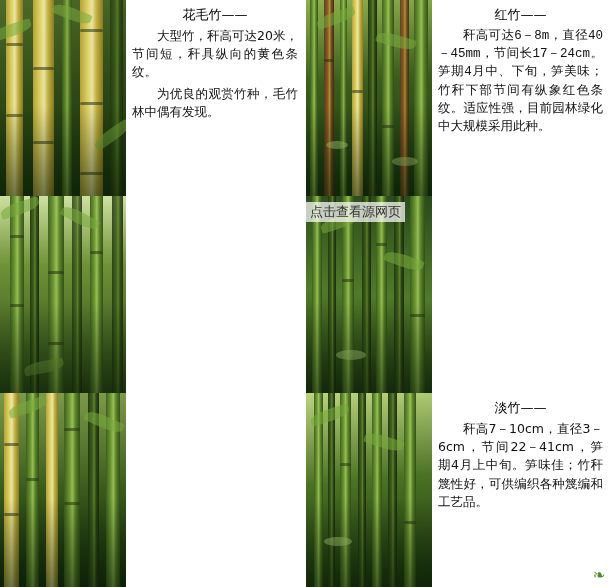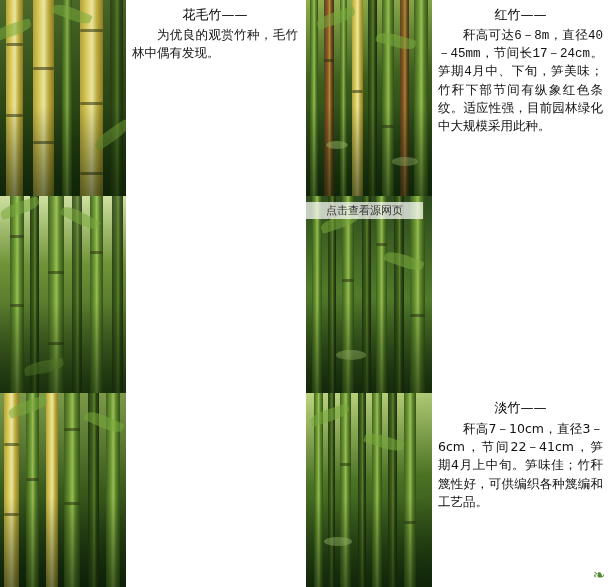--- a/index.html
+++ b/index.html
@@ -113,23 +113,23 @@
   }
 
   
   .watermark {
     position: absolute;
     left: 0;
     top: 6px;
     z-index: 5;
     background: rgba(255,255,255,.72);
     color: #333333;
-    font-size: 11px;
+    font-size: 13px;
     line-height: 1.2;
-    padding: 2px 20px;
+    padding: 2px 4px;
     white-space: nowrap;
     font-family: "DejaVu Sans", sans-serif;
   }
   .leaf-deco {
     position: absolute;
     right: 6px;
     bottom: 4px;
     font-size: 15px;
     color: #4e8b2a;
     line-height: 1;
@@ -157,20 +157,21 @@
           <div class="node" style="left:80px;width:23px;top:88%;"></div>
           <div class="culm d" style="left:110px;width:13px;opacity:.75;"></div>
           <div class="leafspray" style="left:-8px;top:12%;"></div>
           <div class="leafspray" style="left:52px;top:4%;transform:rotate(22deg);"></div>
           <div class="leafspray" style="left:92px;top:66%;transform:rotate(-34deg);"></div>
           <div class="shade"></div>
         </div>
       </div>
       <div class="text">
         <div class="title">花毛竹——</div>
+        <p class="para">大型竹，秆高可达20米，节间短，秆具纵向的黄色条纹。</p>
         <p class="para">为优良的观赏竹种，毛竹林中偶有发现。</p>
       </div>
     </div>
 
     <div class="cell">
       <div class="photo bg-b">
         <div class="layer">
           <div class="culm g" style="left:4px;width:8px;"></div>
           <div class="culm p" style="left:18px;width:10px;"></div>
           <div class="node" style="left:18px;width:10px;top:30%;"></div>

